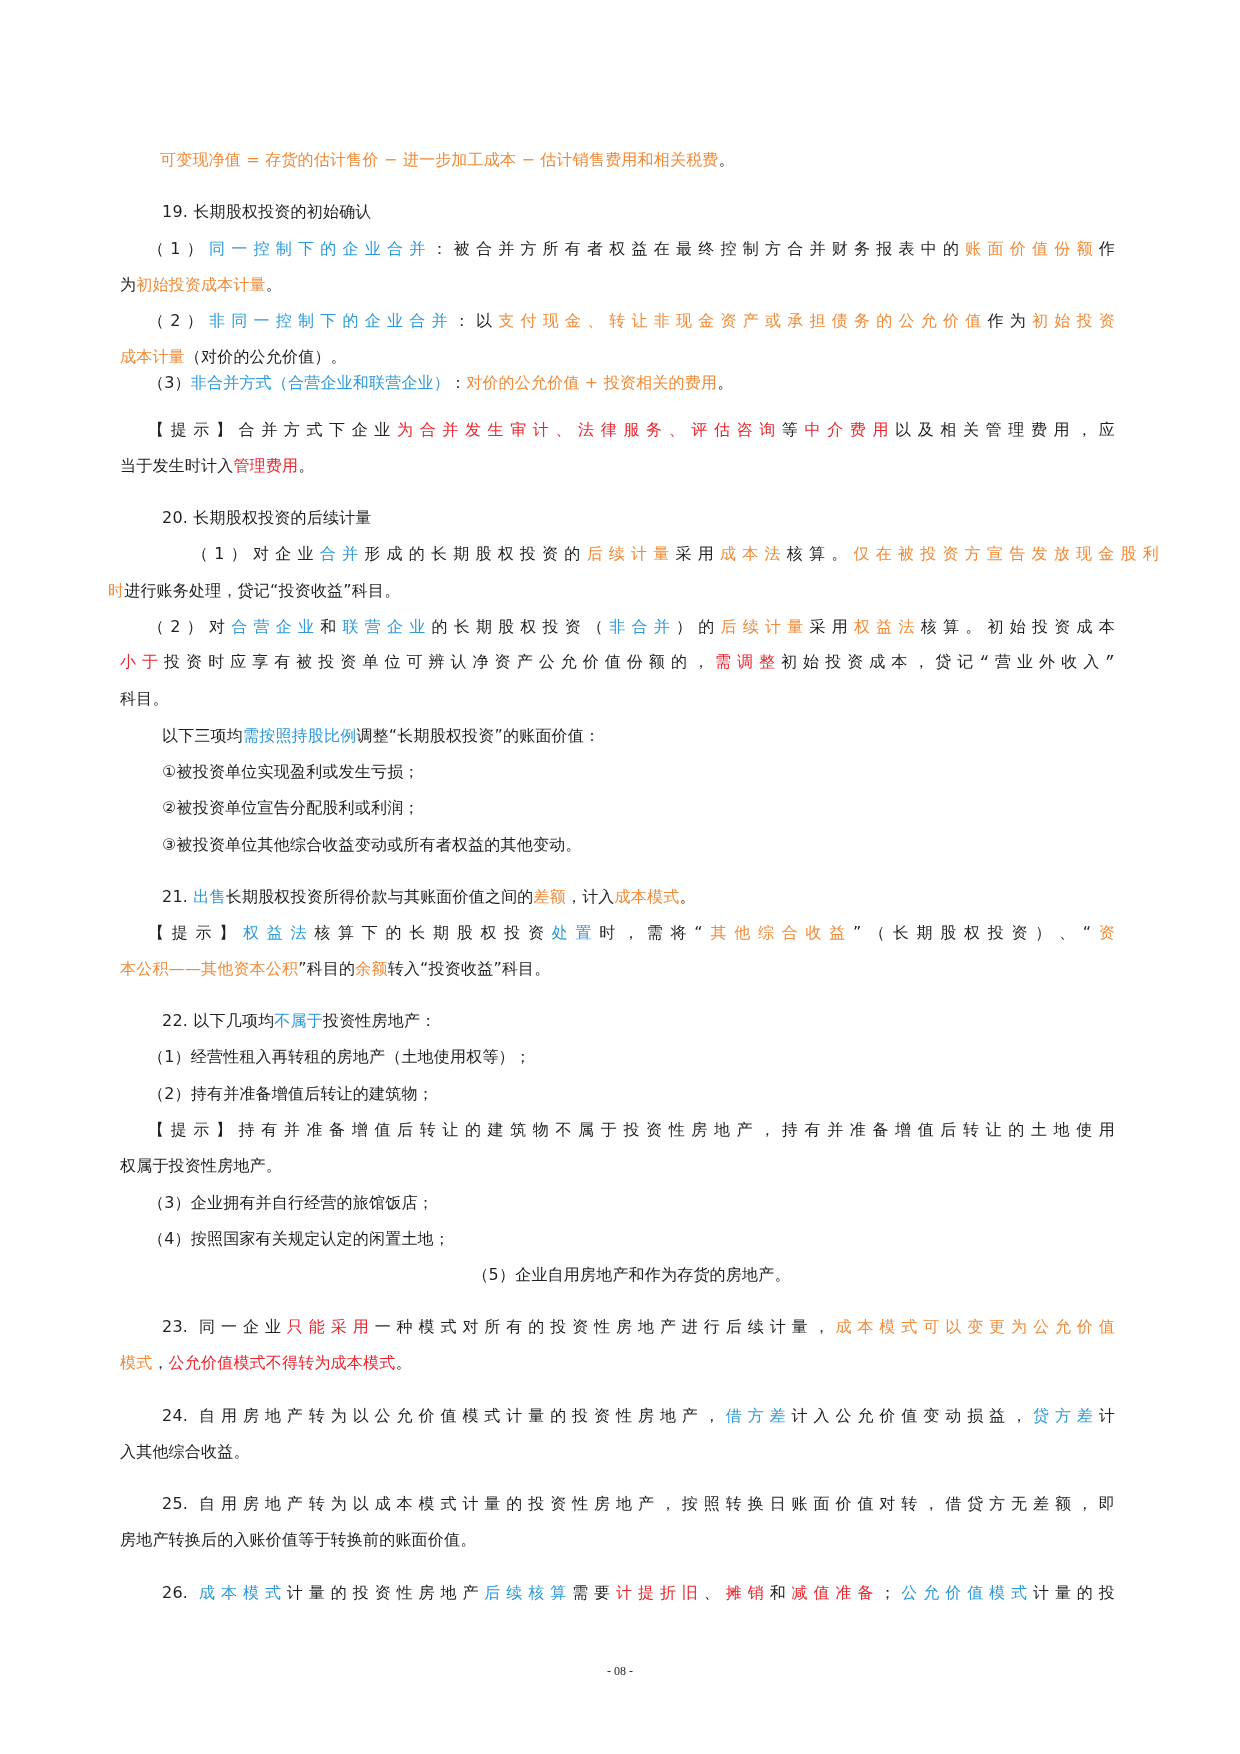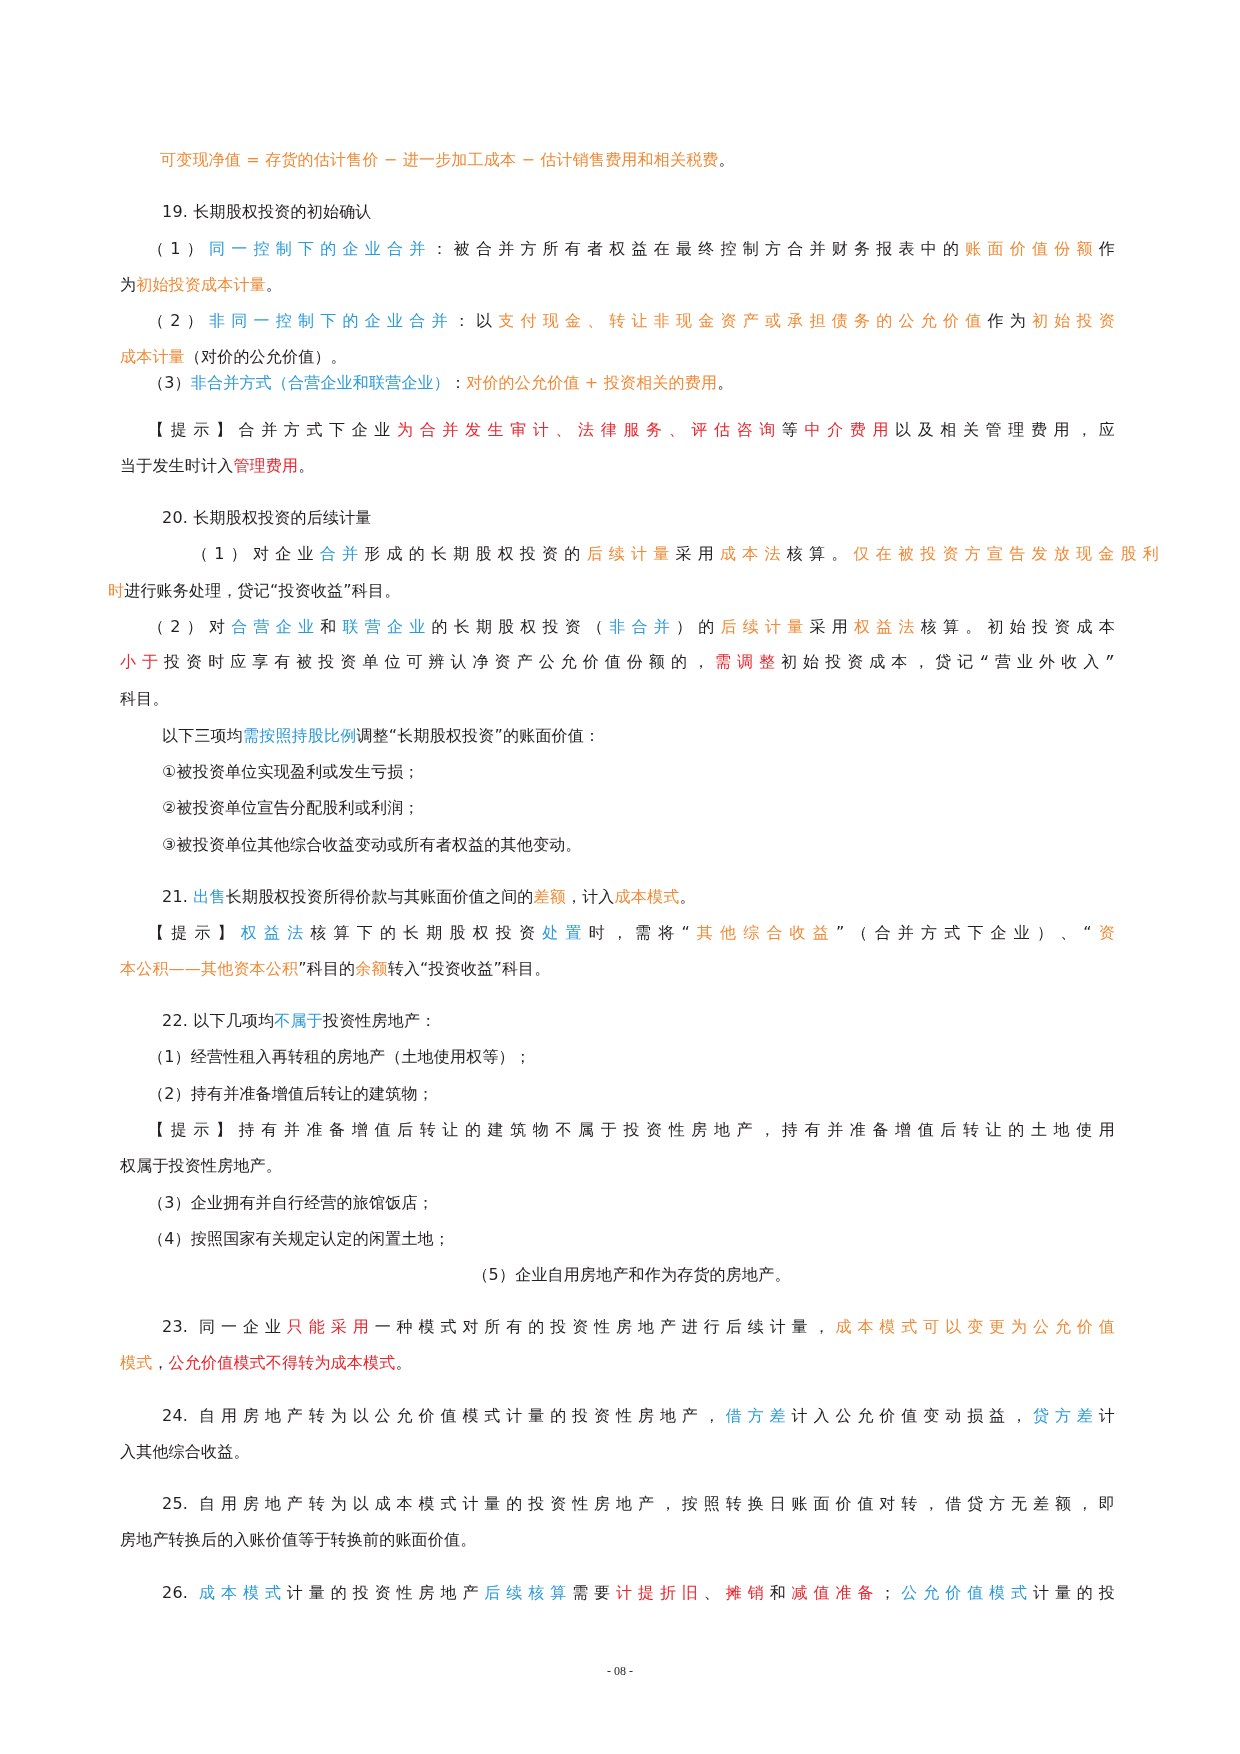--- a/index.html
+++ b/index.html
@@ -34,21 +34,21 @@
       <div class="line justify" style="top: 540px; left: 148px; width: 967px; white-space: normal; margin-left: 44px;"><span class="seg-black">（1）对企业</span><span class="seg-blue">合并</span><span class="seg-black">形成的长期股权投资的</span><span class="seg-orange">后续计量</span><span class="seg-black">采用</span><span class="seg-orange">成本法</span><span class="seg-black">核算。</span><span class="seg-orange">仅在被投资方宣告发放现金股利</span></div>
       <div class="line" style="top: 577px; left: 108px; width: 995px;"><span class="seg-orange">时</span><span class="seg-black">进行账务处理，贷记“投资收益”科目。</span></div>
       <div class="line justify" style="top: 613px; left: 148px; width: 967px; white-space: normal;"><span class="seg-black">（2）对</span><span class="seg-blue">合营企业</span><span class="seg-black">和</span><span class="seg-blue">联营企业</span><span class="seg-black">的长期股权投资（</span><span class="seg-blue">非合并</span><span class="seg-black">）的</span><span class="seg-orange">后续计量</span><span class="seg-black">采用</span><span class="seg-orange">权益法</span><span class="seg-black">核算。初始投资成本</span></div>
       <div class="line justify" style="top: 649px; left: 120px; width: 995px; white-space: normal; font-family: Liberation Mono, monospace;"><span class="seg-red">小于</span><span class="seg-black">投资时应享有被投资单位可辨认净资产公允价值份额的，</span><span class="seg-red">需调整</span><span class="seg-black">初始投资成本，贷记“营业外收入”</span></div>
       <div class="line" style="top: 685px; left: 120px; width: 995px;"><span class="seg-black">科目。</span></div>
       <div class="line" style="top: 722px; left: 162px; width: 953px;"><span class="seg-black">以下三项均</span><span class="seg-blue">需按照持股比例</span><span class="seg-black">调整“长期股权投资”的账面价值：</span></div>
       <div class="line" style="top: 758px; left: 162px; width: 953px;"><span class="seg-black">①被投资单位实现盈利或发生亏损；</span></div>
       <div class="line" style="top: 794px; left: 162px; width: 953px;"><span class="seg-black">②被投资单位宣告分配股利或利润；</span></div>
       <div class="line" style="top: 831px; left: 162px; width: 953px;"><span class="seg-black">③被投资单位其他综合收益变动或所有者权益的其他变动。</span></div>
       <div class="line" style="top: 883px; left: 162px; width: 953px;"><span class="seg-black">21. </span><span class="seg-blue">出售</span><span class="seg-black">长期股权投资所得价款与其账面价值之间的</span><span class="seg-orange">差额</span><span class="seg-black">，计入</span><span class="seg-orange">成本模式</span><span class="seg-black">。</span></div>
-      <div class="line justify" style="top: 919px; left: 148px; width: 967px; white-space: normal;"><span class="seg-black">【提示】</span><span class="seg-blue">权益法</span><span class="seg-black">核算下的长期股权投资</span><span class="seg-blue">处置</span><span class="seg-black">时，需将“</span><span class="seg-orange">其他综合收益</span><span class="seg-black">”（合并方式下企业）、“</span><span class="seg-orange">资</span></div>
+      <div class="line justify" style="top: 919px; left: 148px; width: 967px; white-space: normal;"><span class="seg-black">【提示】</span><span class="seg-blue">权益法</span><span class="seg-black">核算下的长期股权投资</span><span class="seg-blue">处置</span><span class="seg-black">时，需将“</span><span class="seg-orange">其他综合收益</span><span class="seg-black">”（长期股权投资）、“</span><span class="seg-orange">资</span></div>
       <div class="line" style="top: 955px; left: 120px; width: 995px;"><span class="seg-orange">本公积——其他资本公积</span><span class="seg-black">”科目的</span><span class="seg-orange">余额</span><span class="seg-black">转入“投资收益”科目。</span></div>
       <div class="line" style="top: 1007px; left: 162px; width: 953px;"><span class="seg-black">22. 以下几项均</span><span class="seg-blue">不属于</span><span class="seg-black">投资性房地产：</span></div>
       <div class="line" style="top: 1043px; left: 148px; width: 967px;"><span class="seg-black">（1）经营性租入再转租的房地产（土地使用权等）；</span></div>
       <div class="line" style="top: 1080px; left: 148px; width: 967px;"><span class="seg-black">（2）持有并准备增值后转让的建筑物；</span></div>
       <div class="line justify" style="top: 1116px; left: 148px; width: 967px; white-space: normal;"><span class="seg-black">【提示】持有并准备增值后转让的建筑物不属于投资性房地产，持有并准备增值后转让的土地使用</span></div>
       <div class="line" style="top: 1152px; left: 120px; width: 995px;"><span class="seg-black">权属于投资性房地产。</span></div>
       <div class="line" style="top: 1189px; left: 148px; width: 967px;"><span class="seg-black">（3）企业拥有并自行经营的旅馆饭店；</span></div>
       <div class="line" style="top: 1225px; left: 148px; width: 967px;"><span class="seg-black">（4）按照国家有关规定认定的闲置土地；</span></div>
       <div class="line" style="top: 1261px; left: 148px; width: 967px; text-align: center;"><span class="seg-black">（5）企业自用房地产和作为存货的房地产。</span></div>
       <div class="line justify" style="top: 1313px; left: 162px; width: 953px; white-space: normal;"><span class="seg-black">23. 同一企业</span><span class="seg-red">只能采用</span><span class="seg-black">一种模式对所有的投资性房地产进行后续计量，</span><span class="seg-orange">成本模式可以变更为公允价值</span></div>

